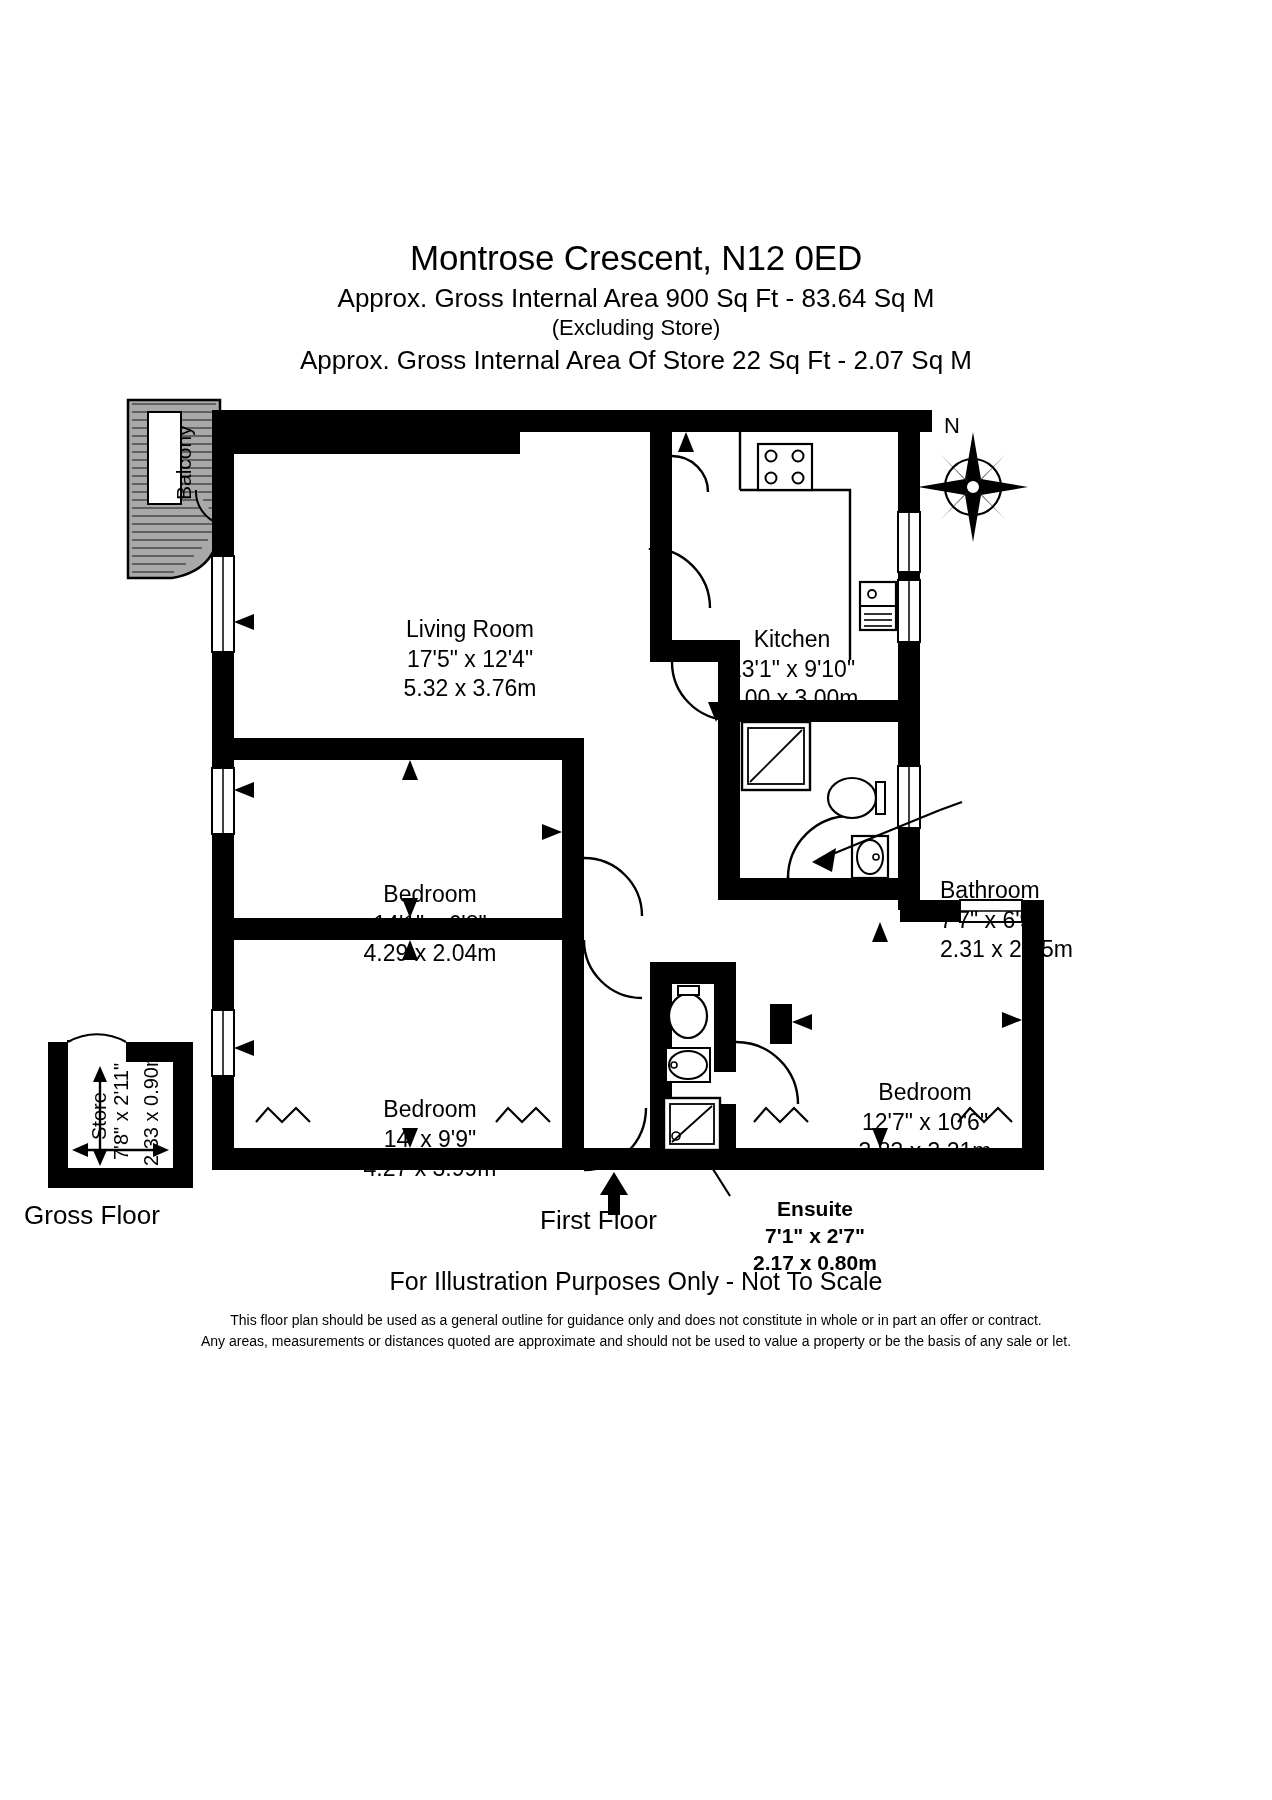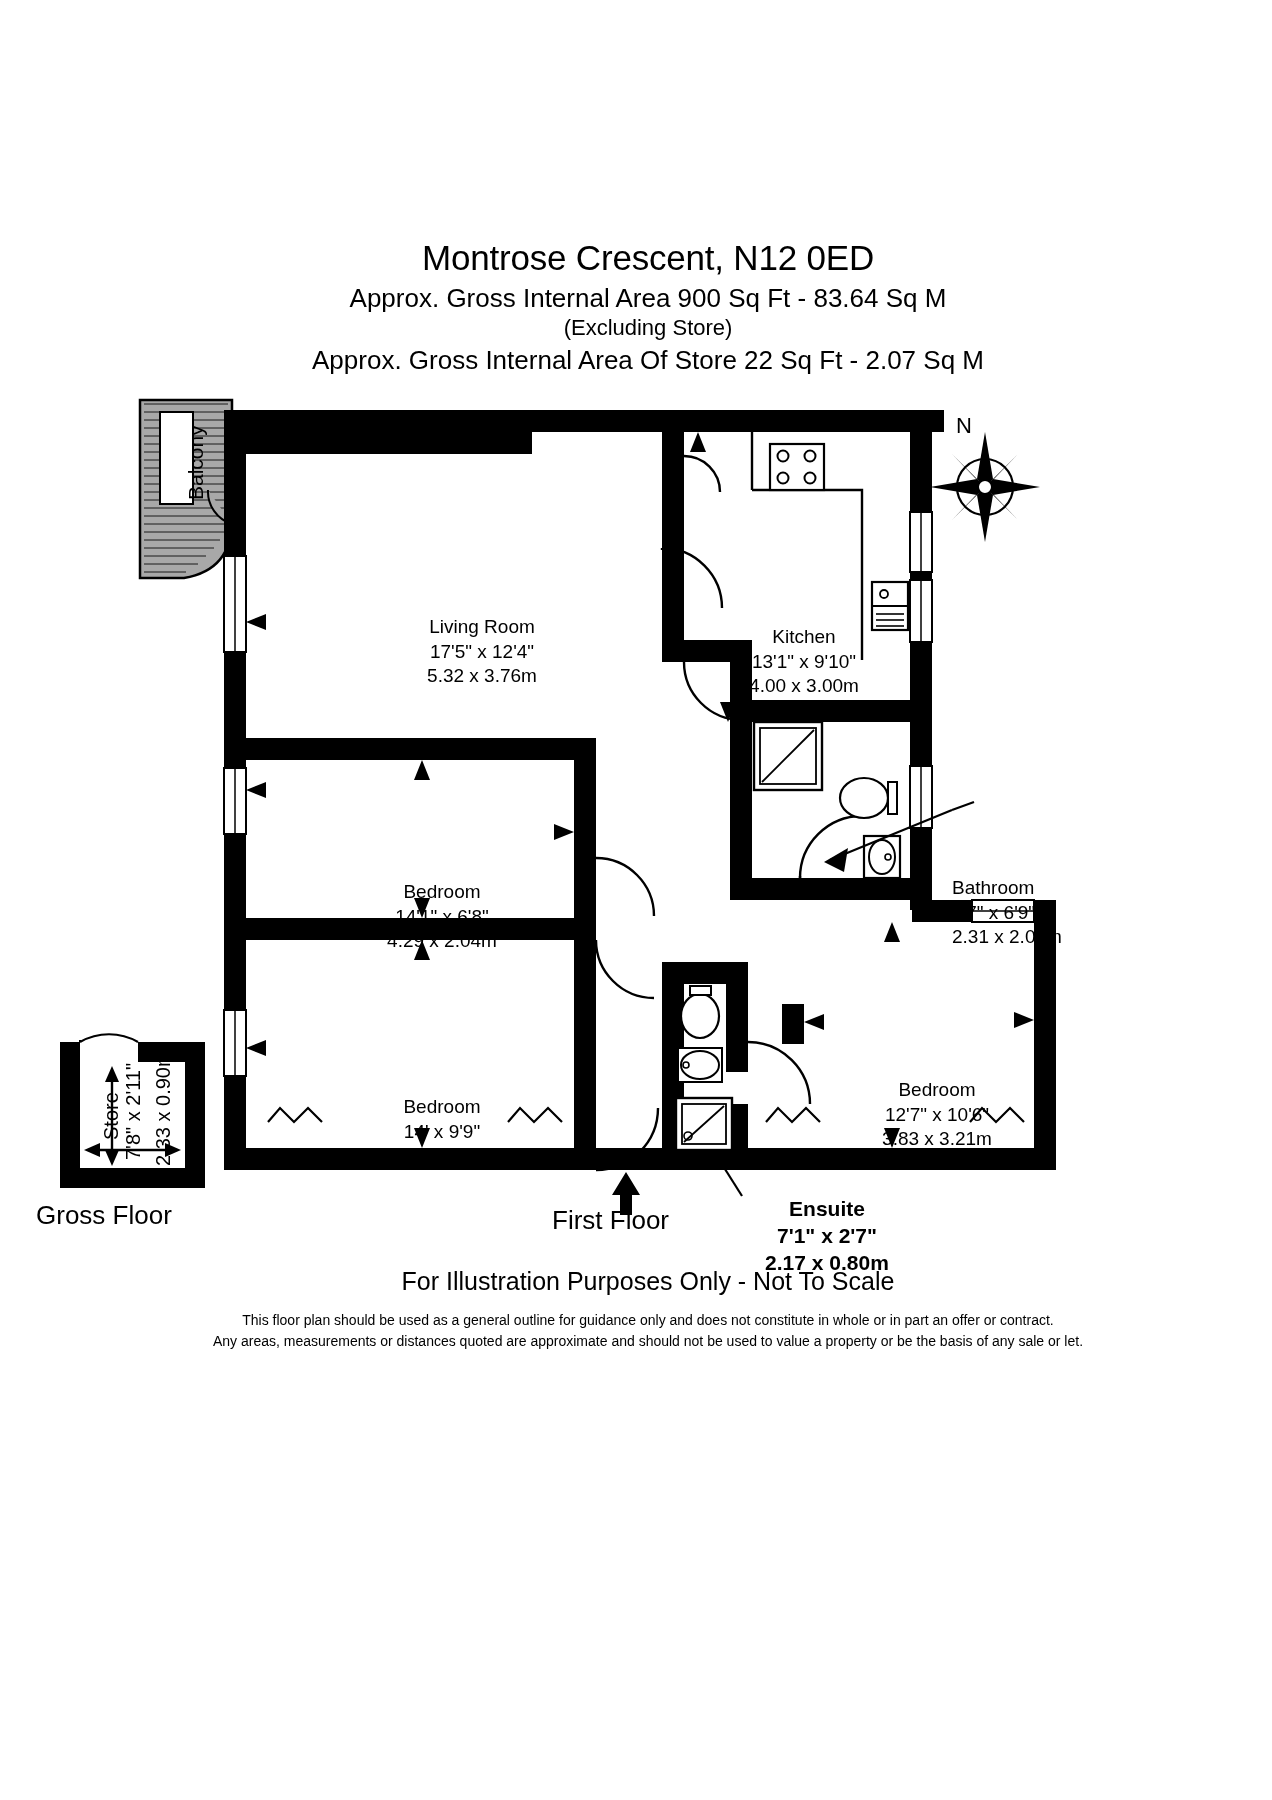--- a/index.html
+++ b/index.html
@@ -14,21 +14,20 @@
     color: #000000;
     position: relative;
     overflow: hidden;
   }
 
   #page {
     position: absolute;
     left: 0; top: 0;
     width: 1088px;
     height: 1800px;
-    margin-left: 12px;
   }
 
   
   .header {
     position: absolute;
     left: 0;
     top: 238px;
     width: 1272px;
     text-align: center;
   }
@@ -75,21 +74,21 @@
     font-size: 26px;
     white-space: nowrap;
   }
   #ground-floor-label { left: 24px; top: 1200px; }
   #first-floor-label  { left: 540px; top: 1205px; }
 
   
   .room-label {
     position: absolute;
     text-align: center;
-    font-size: 19px;
+    font-size: 23px;
     line-height: 1.29;
     white-space: nowrap;
   }
   .room-label .rl-name { display: block; }
   .room-label .rl-imp  { display: block; }
   .room-label .rl-met  { display: block; }
 
   
   #plan {
     position: absolute;
@@ -387,21 +386,21 @@
 
   <div class="room-label" style="left:300px; top:880px; width:260px;">
     <span class="rl-name">Bedroom</span>
     <span class="rl-imp">14'1" x 6'8"</span>
     <span class="rl-met">4.29 x 2.04m</span>
   </div>
 
   <div class="room-label" style="left:300px; top:1095px; width:260px;">
     <span class="rl-name">Bedroom</span>
     <span class="rl-imp">14' x 9'9"</span>
-    <span class="rl-met">4.27 x 2.97m</span>
+    <span class="rl-met">4.27 x 3.99m</span>
   </div>
 
   <div class="room-label" style="left:790px; top:1078px; width:270px;">
     <span class="rl-name">Bedroom</span>
     <span class="rl-imp">12'7" x 10'6"</span>
     <span class="rl-met">3.83 x 3.21m</span>
   </div>
 
   <div class="room-label" style="left:940px; top:876px; width:290px; text-align:left;">
     <span class="rl-name">Bathroom</span>

